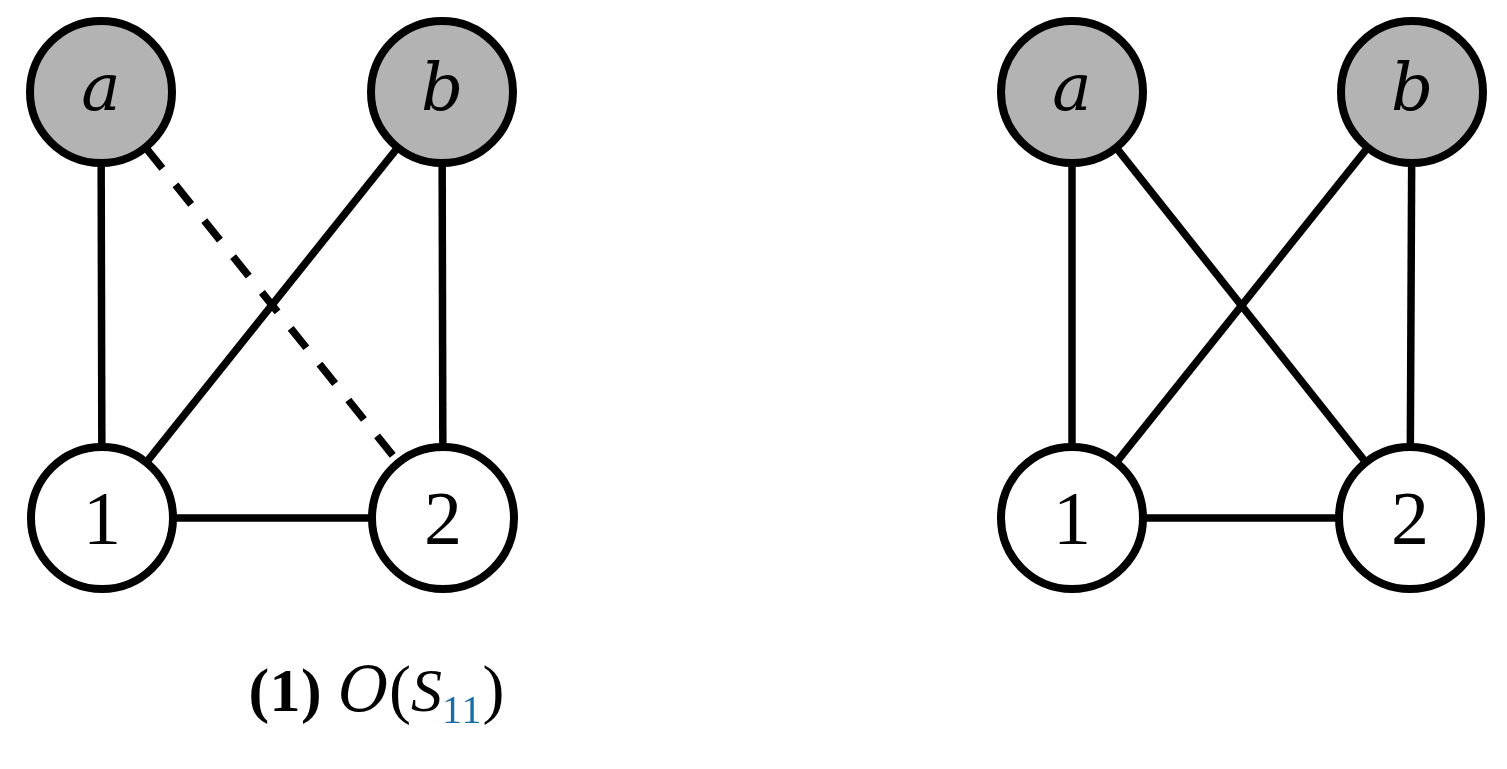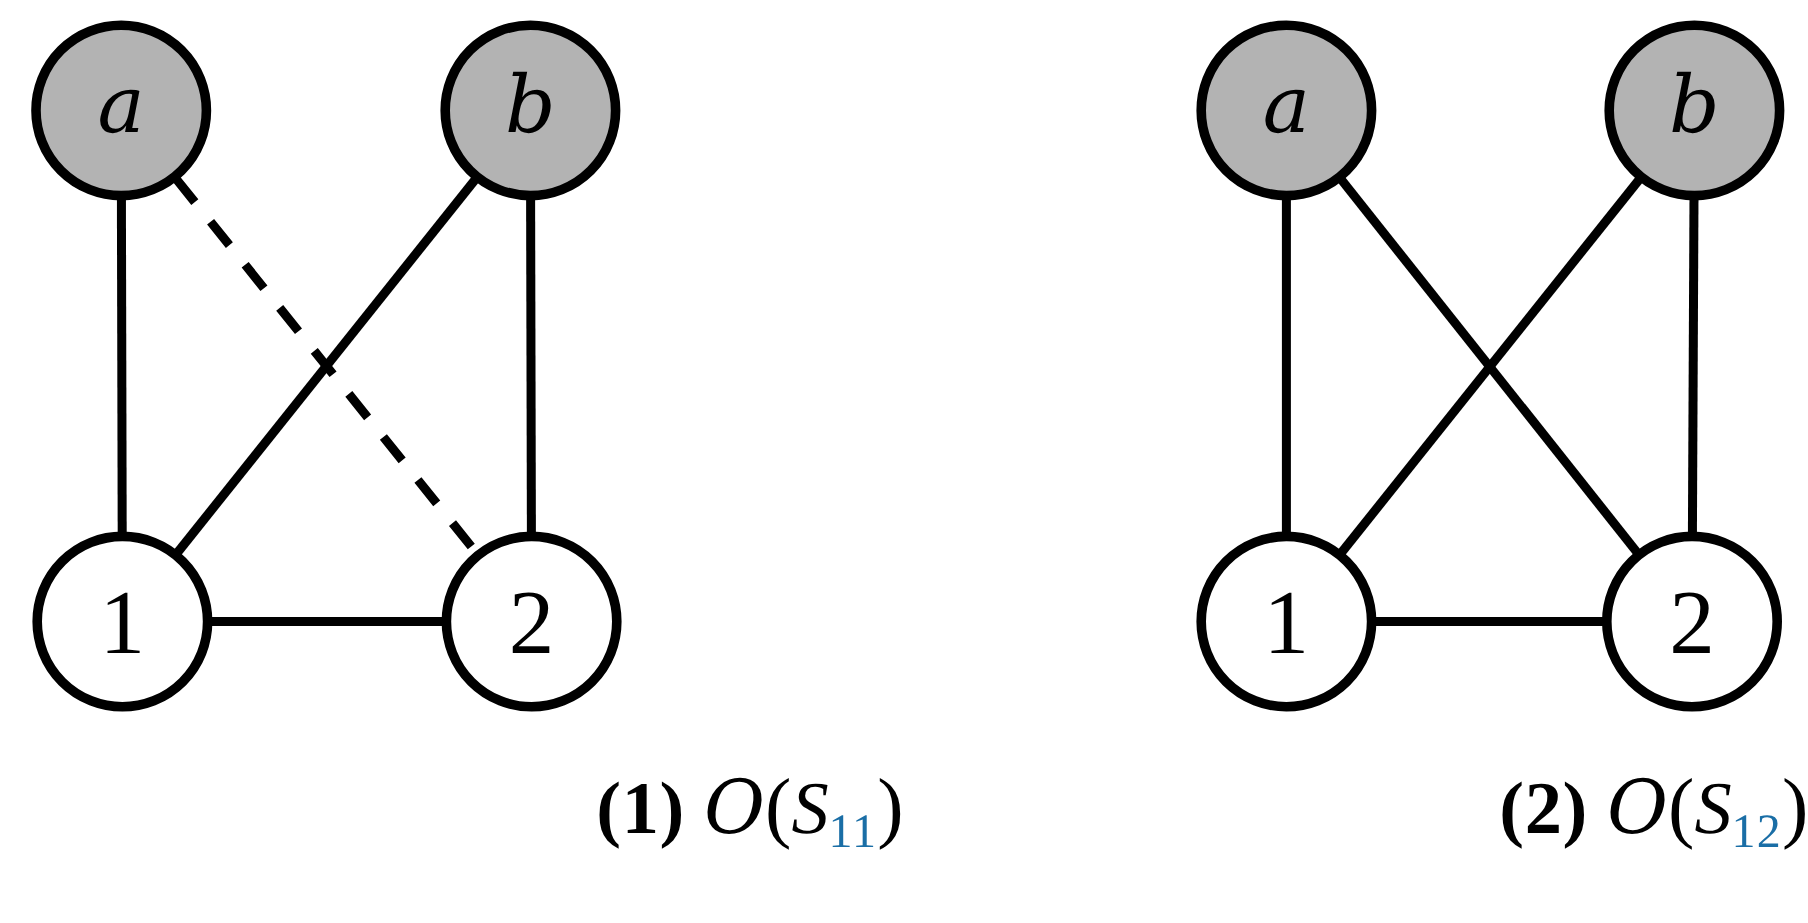--- a/index.html
+++ b/index.html
@@ -31,24 +31,24 @@
     position: absolute;
     left: 0;
     top: 0;
     width: 100%;
     height: 630px;
     overflow: visible;
   }
 
   .caption {
     position: absolute;
-    top: 640px;
+    top: 656px;
     left: 0;
     width: 100%;
-    text-align: right;
+    text-align: center;
     white-space: nowrap;
     color: #000000;
     line-height: 1;
   }
   .cap-index {
     font-family: "Liberation Serif", serif;
     font-weight: bold;
     font-size: 62px;
     letter-spacing: 0.5px;
   }
@@ -145,18 +145,15 @@
           <g>
             <circle cx="319" cy="518" r="71" fill="#ffffff" stroke="#000000" stroke-width="8"></circle>
             <text class="node-label-digit" x="319" y="544" text-anchor="middle">1</text>
           </g>
           <g>
             <circle cx="657" cy="518" r="71" fill="#ffffff" stroke="#000000" stroke-width="8"></circle>
             <text class="node-label-digit" x="657" y="544" text-anchor="middle">2</text>
           </g>
         </g>
     </svg>
-    <div class="caption">
-      <span class="cap-index">(2)</span><span class="cap-space"></span><span class="cap-script">O</span><span class="cap-paren">(</span><span class="cap-sym">S</span><span class="cap-sub" id="sub-2" style="color: rgb(26, 110, 166);">12</span><span class="cap-paren">)</span>
-    </div>
   </div>
 
 </div>
 
 </body></html>

